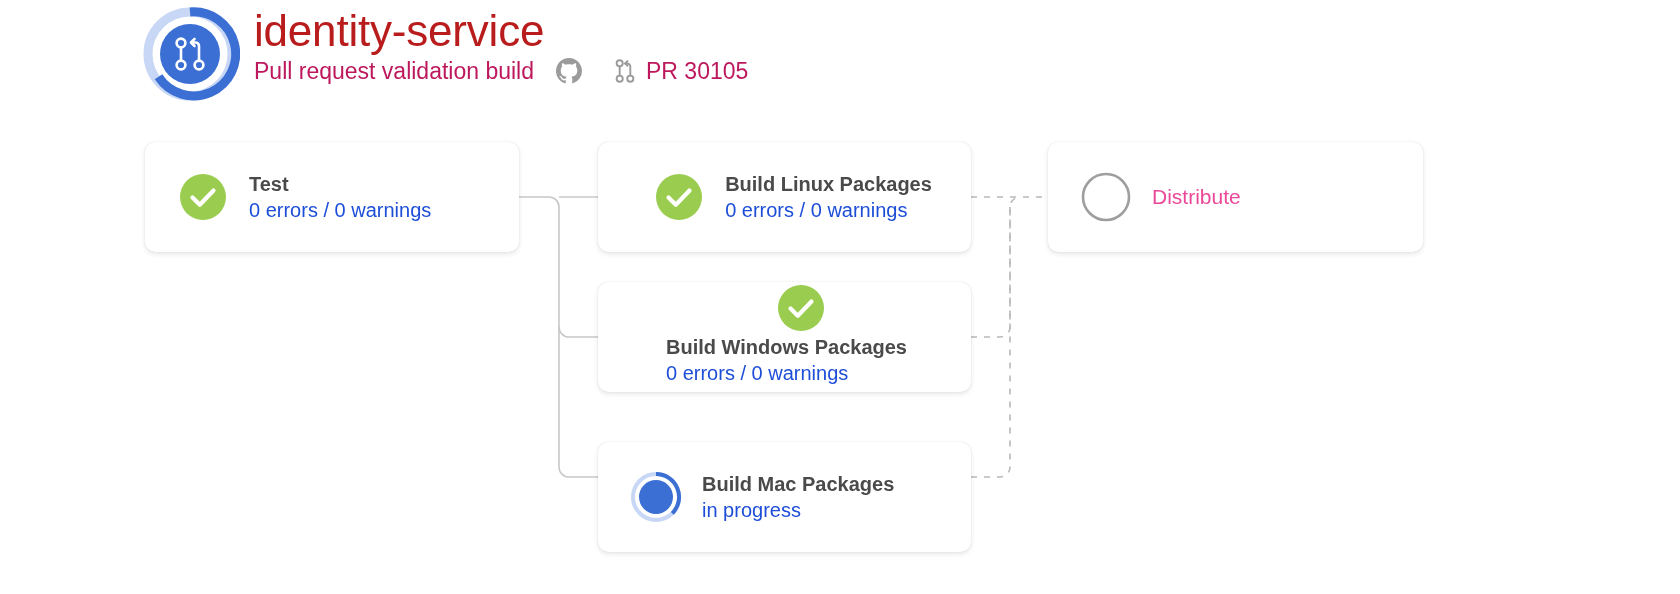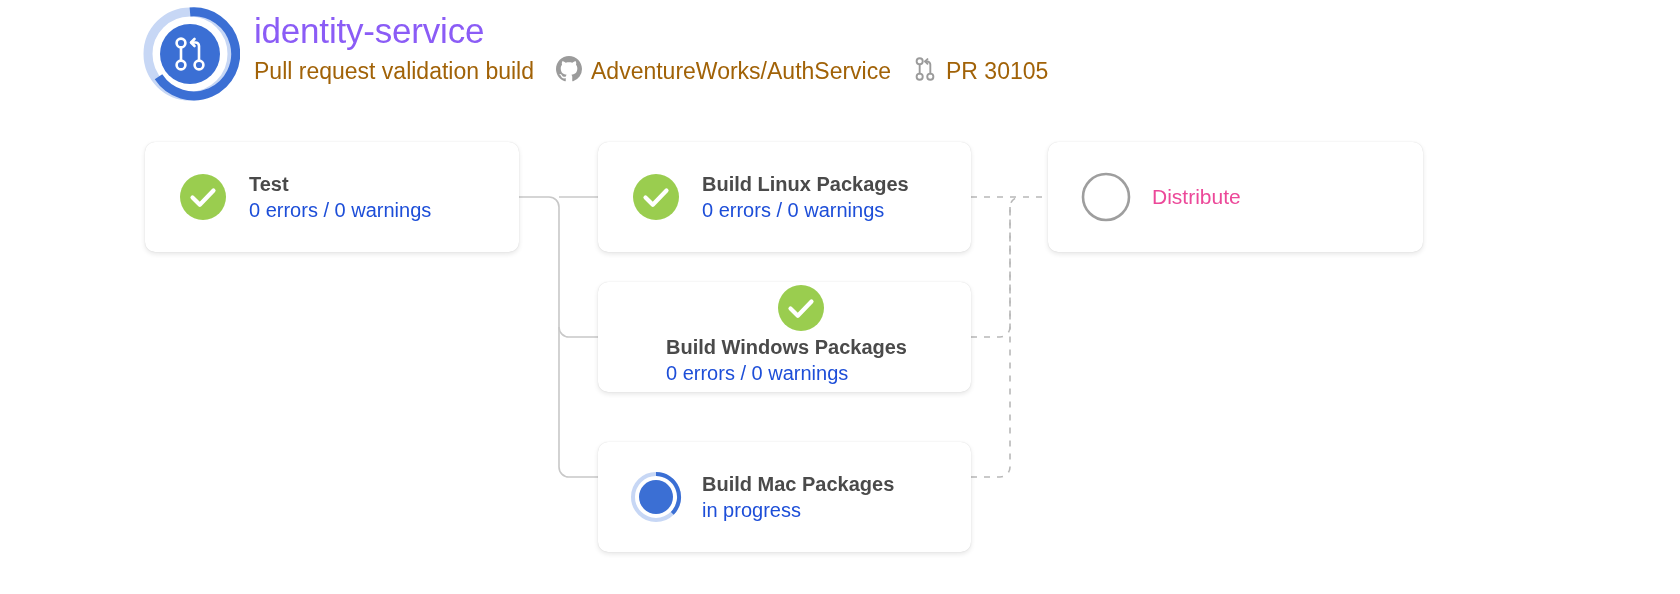--- a/index.html
+++ b/index.html
@@ -30,38 +30,38 @@
     flex: 0 0 100px;
     position: relative;
   }
   .build-badge svg { display: block; }
 
   .header-text {
     margin-left: 14px;
     padding-top: 6px;
   }
   .build-title {
-    font-size: 35px;
+    font-size: 44px;
     font-weight: 400;
-    color: #8b5cf6;
+    color: #b91c1c;
     line-height: 42px;
     letter-spacing: -0.2px;
     white-space: nowrap;
   }
   .meta-row {
     display: flex;
     align-items: center;
     margin-top: 4px;
     white-space: nowrap;
   }
   .meta-item {
     display: flex;
-    align-items: flex-start;
+    align-items: center;
     font-size: 23px;
-    color: #a16207;
+    color: #be185d;
     line-height: 30px;
   }
   .meta-item + .meta-item { margin-left: 22px; }
   .meta-icon {
     display: inline-flex;
     align-items: center;
     justify-content: center;
     margin-right: 9px;
   }
   .meta-icon svg { display: block; }
@@ -120,21 +120,21 @@
     white-space: nowrap;
   }
   .card-body.single .card-name {
     font-weight: 400;
     font-size: 21px;
     color: #ec4899;
   }
 
   
   #card-test        { left: 145px;  top: 142px; width: 374px;  height: 110px; }
-  #card-linux       { left: 598px;  top: 142px; width: 373px;  height: 110px; }
+  #card-linux       { left: 598px;  top: 142px; width: 373px;  height: 110px; justify-content: center; }
   #card-windows     { left: 598px;  top: 282px; width: 373px;  height: 110px; flex-direction: column; }
   #card-mac         { left: 598px;  top: 442px; width: 373px;  height: 110px; }
   #card-distribute  { left: 1048px; top: 142px; width: 375px;  height: 110px; }
 </style>
 </head>
 <body>
 
 <div class="header">
 
   <div class="build-badge">
@@ -169,21 +169,20 @@
         <span class="meta-icon">
           <svg width="26" height="26" viewBox="0 0 16 16" aria-hidden="true">
             <path fill="#9b9b9b" d="M8 0C3.58 0 0 3.58 0 8c0 3.54 2.29 6.53 5.47 7.59.4.07.55-.17.55-.38
               0-.19-.01-.82-.01-1.49-2.01.37-2.53-.49-2.69-.94-.09-.23-.48-.94-.82-1.13-.28-.15-.68-.52-.01-.53.63-.01
               1.08.58 1.23.82.72 1.21 1.87.87 2.33.66.07-.52.28-.87.51-1.07-1.78-.2-3.64-.89-3.64-3.95
               0-.87.31-1.59.82-2.15-.08-.2-.36-1.02.08-2.12 0 0 .67-.21 2.2.82.64-.18 1.32-.27 2-.27.68 0 1.36.09 2 .27
               1.53-1.04 2.2-.82 2.2-.82.44 1.1.16 1.92.08 2.12.51.56.82 1.27.82 2.15 0 3.07-1.87 3.75-3.65 3.95.29.25.54.73.54 1.48
               0 1.07-.01 1.93-.01 2.2 0 .21.15.46.55.38A8.01 8.01 0 0 0 16 8c0-4.42-3.58-8-8-8z"></path>
           </svg>
         </span>
-        <span>AdventureWorks/AuthService</span>
       </div>
 
 
       <div class="meta-item">
         <span class="meta-icon">
           <svg width="24" height="26" viewBox="0 0 20 22" aria-hidden="true">
             <g fill="none" stroke="#9b9b9b" stroke-width="1.6" stroke-linecap="round" stroke-linejoin="round">
               <circle cx="5.5" cy="4.5" r="2.6"></circle>
               <circle cx="5.5" cy="17.5" r="2.6"></circle>
               <circle cx="14.5" cy="17.5" r="2.6"></circle>

